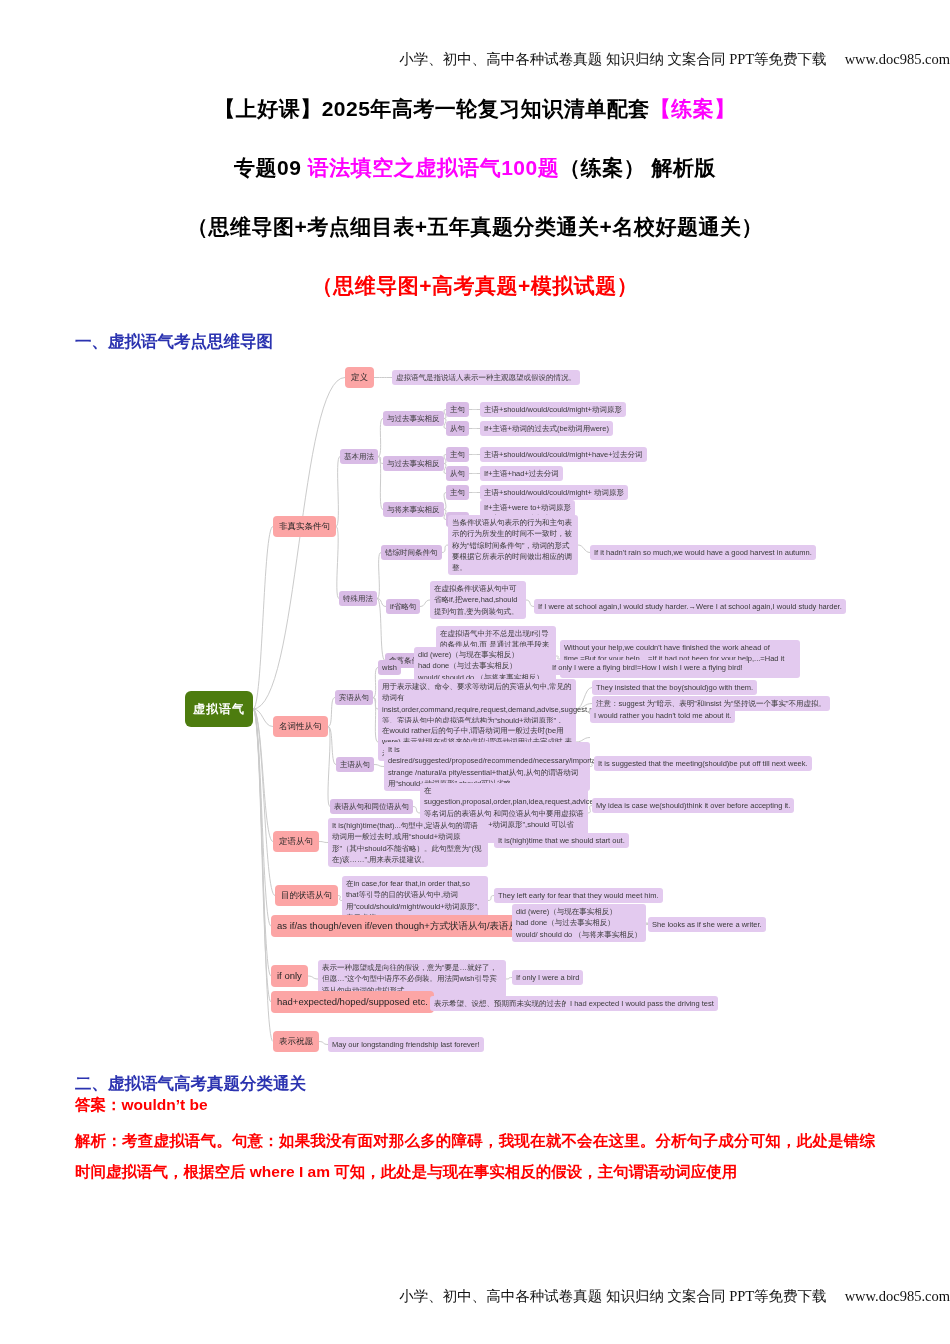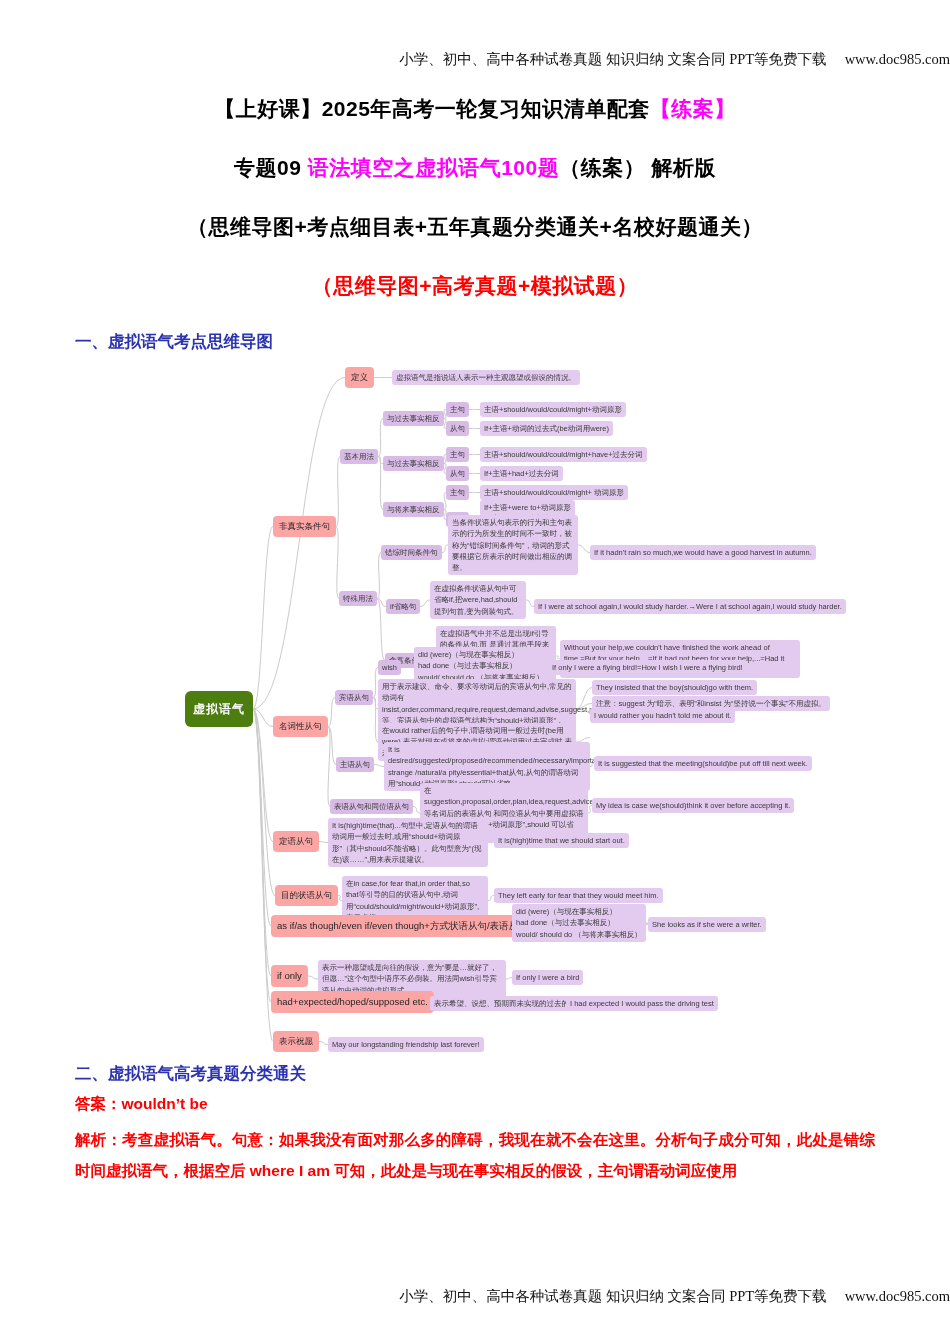--- a/index.html
+++ b/index.html
@@ -19,23 +19,23 @@
   .mm svg{position:absolute;left:0;top:0;}
   .n{position:absolute;border-radius:3px;padding:2px 4px;font-size:7.5px;line-height:1.5;color:#3a3a3a;font-family:"Liberation Sans",sans-serif;}
   .pink{background:#D9BCE6;}
   .pinkd{background:#E3CAEF;}
   .blue{background:#fca5a5;font-size:8.5px;color:#262626;border-radius:4px;padding:4px 6px;white-space:nowrap;}
   .b95{font-size:9.5px;}
   .green{background:#4d7c0f;color:#fff;font-size:12px;font-weight:bold;padding:9px 8px;border-radius:6px;letter-spacing:1px;}
   .nw{white-space:nowrap;}
   .pre{white-space:pre-line;}
   
-  .s2{margin-top:0;}
+  .s2{margin-top:10px;}
   .q{padding:0 75px;font-size:15.5px;margin-top:9px;line-height:1.55;}
-  .ans{padding:0 75px;font-size:15.5px;font-weight:bold;color:#FF0000;margin-top:9px;font-family:"Liberation Sans",sans-serif;}
+  .ans{padding:0 75px;font-size:15.5px;font-weight:bold;color:#FF0000;font-family:"Liberation Sans",sans-serif;}
   .ana{padding:0 75px;font-size:15.5px;font-weight:bold;color:#FF0000;margin-top:9px;line-height:2.0;text-align:justify;font-family:"Liberation Sans",sans-serif;}
   .footer{position:absolute;left:0;right:0;bottom:38px;}
 </style>
 </head>
 <body>
 
 <div class="page">
 
   <div class="docline header">
     <span>小学、初中、高中各种试卷真题 知识归纳 文案合同 PPT等免费下载</span><span class="url">www.doc985.com</span>

